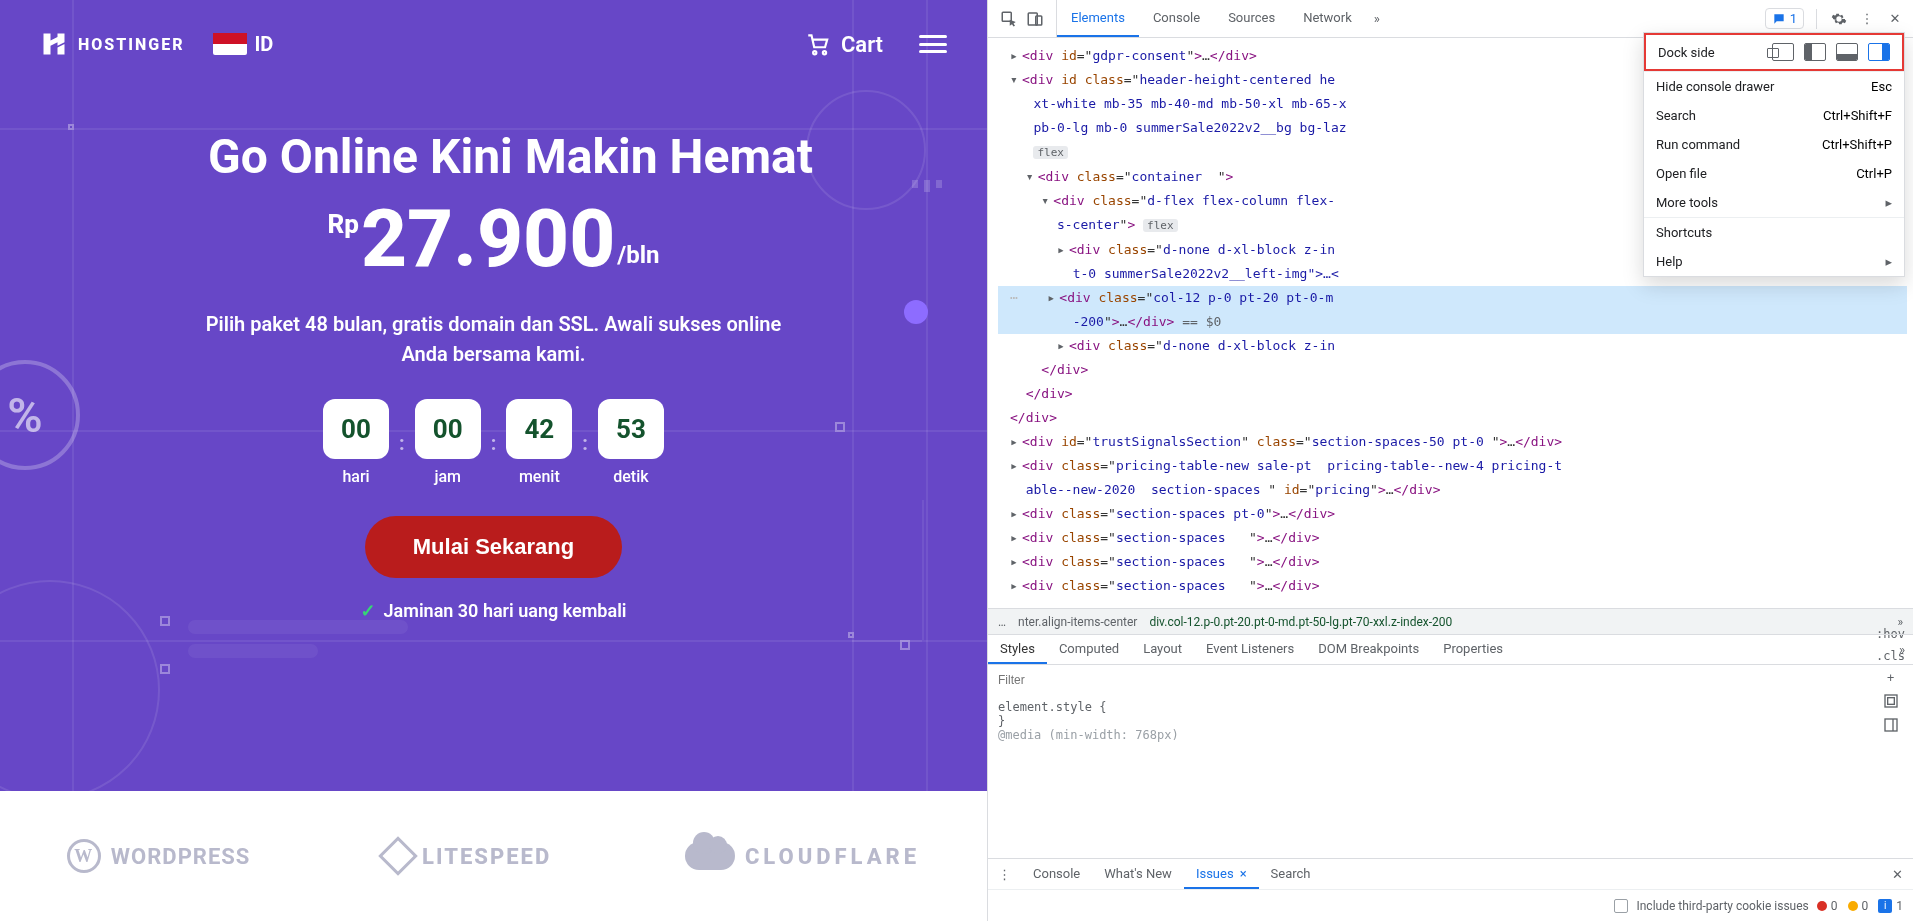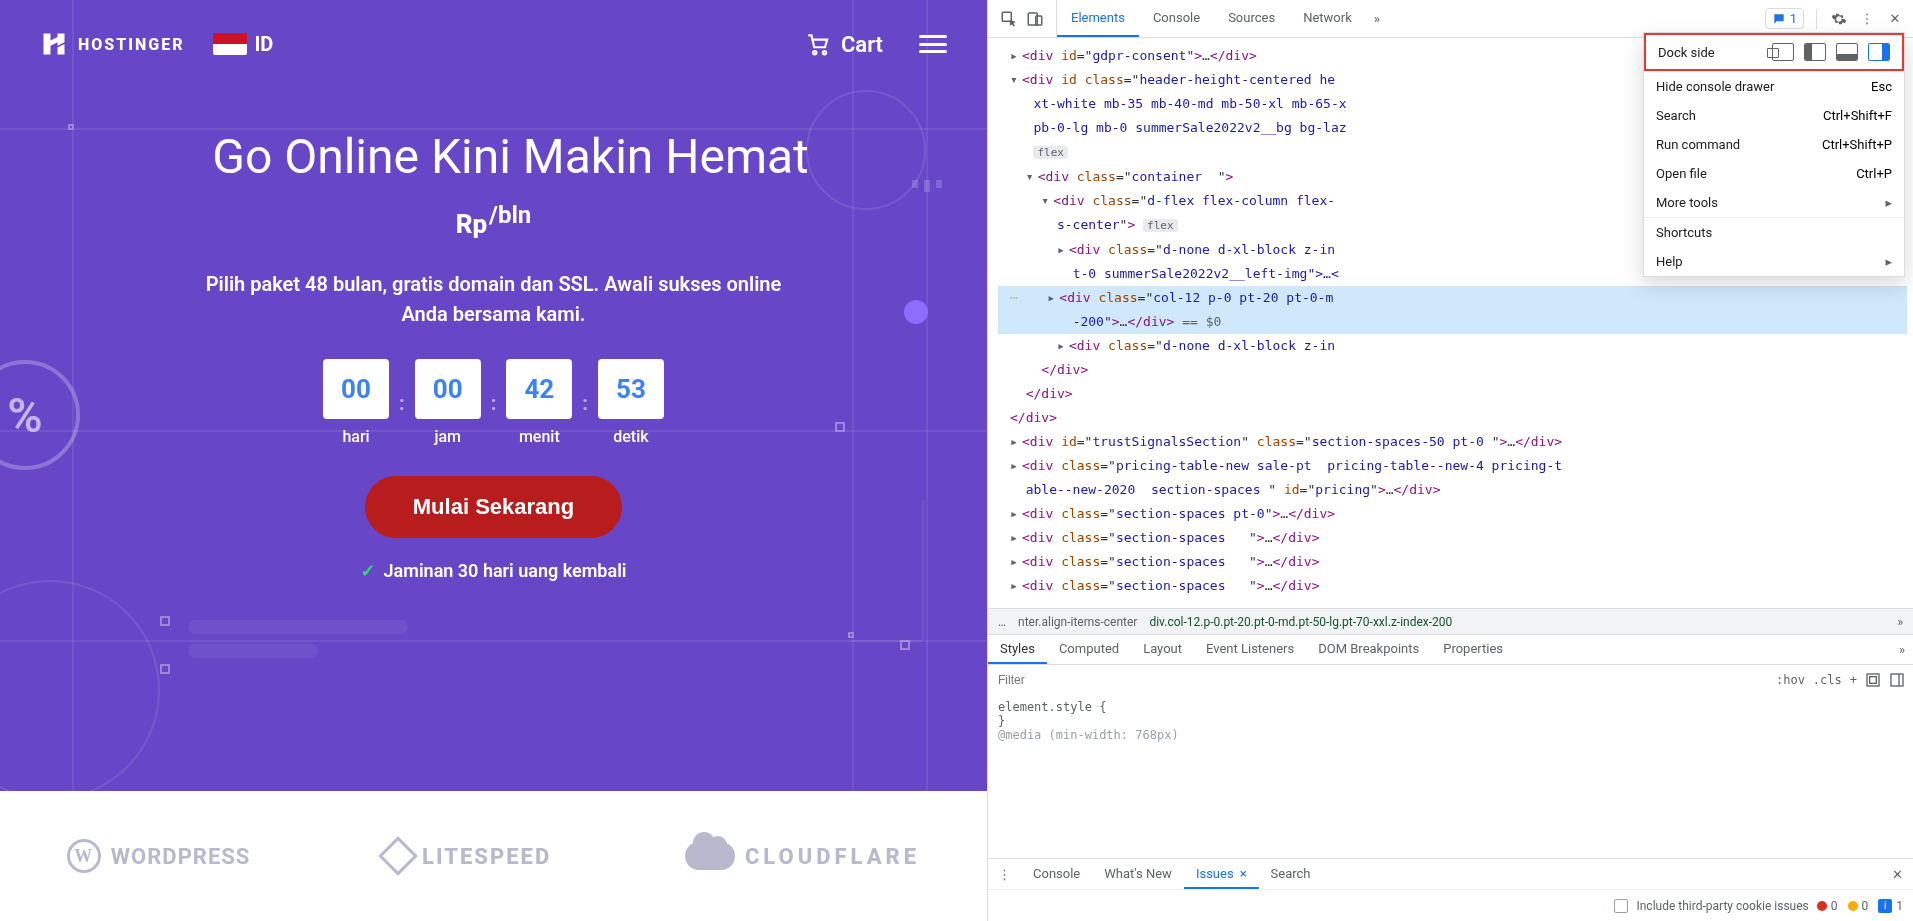--- a/index.html
+++ b/index.html
@@ -39,29 +39,29 @@
   .country { display:flex; align-items:center; gap:8px; font-weight:700; font-size:20px; }
   .flag { width:34px; height:22px; display:inline-block; background:linear-gradient(#fff 50%, #ce1126 50%); border-radius:2px; position:relative; }
   .flag::before{content:"";position:absolute;inset:0 0 50% 0;background:#ce1126;}
   .flag { background:linear-gradient(#ce1126 50%, #fff 50%); }
   .nav-right { display:flex; align-items:center; gap:36px; }
   .cart { display:flex; align-items:center; gap:10px; font-size:22px; font-weight:600; cursor:pointer; }
   .burger { width:28px; height:18px; display:flex; flex-direction:column; justify-content:space-between; cursor:pointer; }
   .burger span{ height:3px; background:#fff; border-radius:2px; }
 
   .hero { position:relative; z-index:1; text-align:center; padding-top:70px; }
-  .hero h1 { font-size:48px; font-weight:400;padding-left:34px; }
+  .hero h1 { font-size:48px; font-weight:700;padding-left:34px; }
   .price-line { margin-top:14px; font-weight:800; display:flex; justify-content:center; align-items:flex-start; gap:2px; }
   .price-currency { font-size:26px; margin-top:10px; }
   .price-value { font-size:80px; line-height:1; }
   .price-period { font-size:24px; align-self:flex-end; margin-bottom:10px; font-weight:700;}
   .sub { margin-top:30px; font-size:20px; font-weight:600; line-height:1.5; }
 
   .countdown { margin-top:30px; display:flex; justify-content:center; align-items:center; gap:8px; }
-  .cd-box { width:66px; height:60px; background:#fff; color:#3b82f6; border-radius:4px; display:flex; align-items:center; justify-content:center; font-size:26px; font-weight:700; }
+  .cd-box { width:66px; height:60px; background:#fff; color:#14532d; border-radius:12px; display:flex; align-items:center; justify-content:center; font-size:26px; font-weight:700; }
   .cd-sep { color:rgba(255,255,255,0.6); font-size:20px; font-weight:700; padding:0 2px; }
   .cd-group { display:flex; flex-direction:column; align-items:center; gap:8px; }
   .cd-label { font-size:16px; font-weight:500; }
 
   .cta {
     margin-top:30px; display:inline-block; background:#b91c1c; border:none; color:#fff;
     font-size:22px; font-weight:700; padding:18px 48px; border-radius:999px; cursor:pointer;
   }
   .guarantee { margin-top:22px; font-size:18px; font-weight:600; display:flex; justify-content:center; align-items:center; gap:8px; }
   .check { color:#36d576; font-weight:900; }
@@ -106,21 +106,21 @@
   .breadcrumb .bc{ white-space:nowrap; cursor:pointer;}
   .breadcrumb .bc.active{ color:#14532d; }
 
   .styles-bar{ height:30px; border-top:1px solid #dadce0; display:flex; align-items:center; position:relative;}
   .styles-bar .tb{ padding:0 12px; color:#5f6368; height:100%; display:flex; align-items:center; cursor:pointer; border-bottom:2px solid transparent;}
   .styles-bar .tb.active{ color:#333; border-bottom-color:#1a73e8; }
   .styles-bar .flex-spacer{flex:1;}
   .styles-bar .more{ padding:0 8px; color:#5f6368; cursor:pointer;}
   .filter-row{ height:30px; border-top:1px solid #dadce0; display:flex; align-items:center; }
   .filter-row input{ flex:1; border:none; outline:none; padding:0 10px; font-size:12px; color:#5f6368; background:#fff;}
-  .filter-row .chips{ display:flex; align-items:center; gap:8px; padding-right:8px; color:#5f6368; font-family:Menlo,Consolas,monospace; font-size:12px;}
+  .filter-row .chips{ display:flex; align-items:center; gap:8px; padding-right:8px; color:#5f6368; font-family:Menlo,Consolas,monospace; font-size:12px;flex-direction:column;}
   .filter-row .chip{ cursor:pointer; }
   .css-area{ font-family:Menlo,Consolas,monospace; font-size:12px; padding:6px 10px; color:#5f6368; height:60px; }
 
   .drawer { position:absolute; left:0; right:0; bottom:0; border-top:1px solid #dadce0;}
   .drawer-tabs{ height:30px; display:flex; align-items:center; gap:0;}
   .drawer-tabs .dtab{ padding:0 12px; height:100%; display:flex; align-items:center; color:#5f6368; cursor:pointer; border-bottom:2px solid transparent;}
   .drawer-tabs .dtab.active{ color:#1a73e8; border-bottom-color:#1a73e8;}
   .drawer-tabs .dtab .x{ margin-left:6px; cursor:pointer;}
   .drawer-tabs .more{ padding:0 10px; color:#5f6368; cursor:pointer;}
   .drawer-tabs .close{ margin-left:auto; padding:0 10px; color:#5f6368; cursor:pointer;}
@@ -210,20 +210,21 @@
           <span></span>
           <span></span>
         </div>
     </div>
   </div>
 
   <div class="hero">
     <h1>Go Online Kini Makin Hemat</h1>
     <div class="price-line">
       <span class="price-currency">Rp</span>
+      <span class="price-value">27.900</span>
       <span class="price-period">/bln</span>
     </div>
     <div class="sub">
       <div>Pilih paket 48 bulan, gratis domain dan SSL. Awali sukses online</div>
       <div>Anda bersama kami.</div>
     </div>
 
     <div class="countdown">
       <div class="cd-group">
           <div class="cd-box">00</div>

